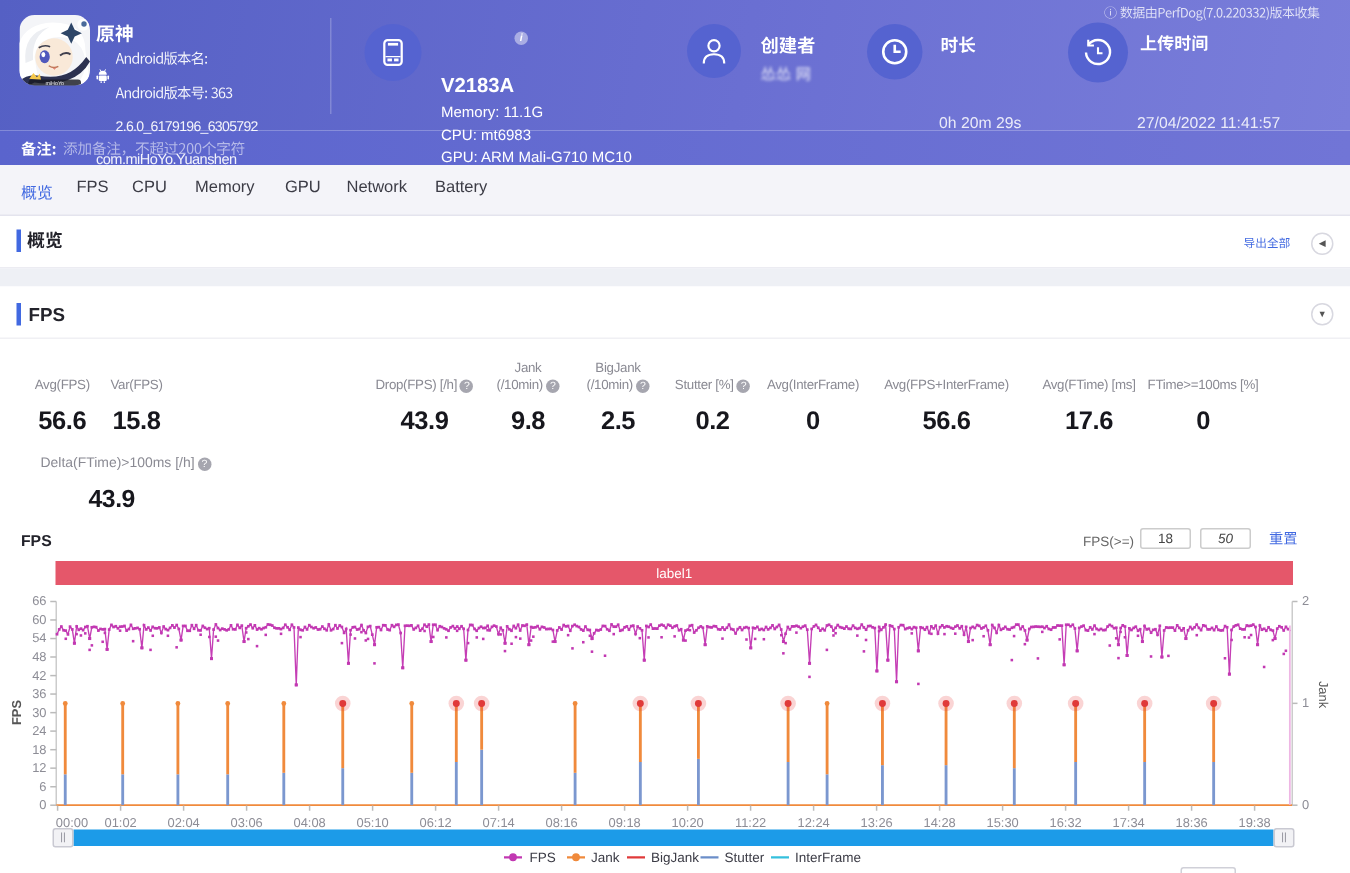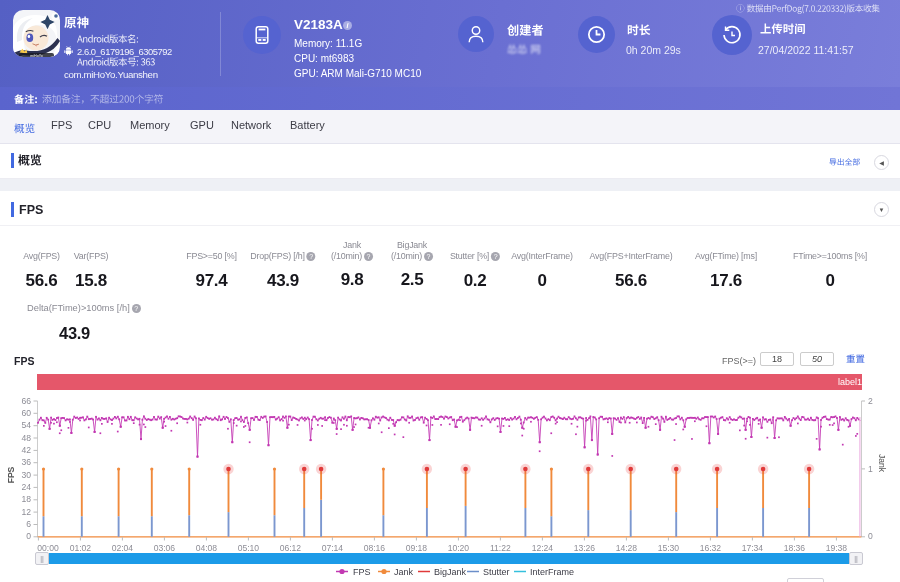--- a/index.html
+++ b/index.html
@@ -1,21 +1,21 @@
 <!DOCTYPE html>
 <html><head><meta charset="utf-8">
 <style>
 * {margin:0;padding:0;box-sizing:border-box;}
 html,body {width:900px;height:582px;overflow:hidden;font-family:"Liberation Sans",sans-serif;background:#fff;}
 .hdr {position:absolute;left:0;top:0;width:900px;height:87px;background:linear-gradient(100deg,#5560c4 0%,#6a6fd2 55%,#7a7eda 100%);}
 .notes {position:absolute;left:0;top:87px;width:900px;height:23px;background:linear-gradient(90deg,#5a64cd,#7175d6);color:#fff;font-size:10px;line-height:23px;padding-left:14px;}
 .tabs {position:absolute;left:0;top:110px;width:900px;height:34px;background:#f4f4f9;border-bottom:1px solid #e4e4ee;font-size:11px;color:#3c3c46;}
 .tabs span{position:absolute;top:9px;}
 .circle {position:absolute;border-radius:50%;background:#5563d0;}
-.ht {position:absolute;color:#fff;}
+.ht {position:absolute;color:#fff;margin-top:32px;}
 .sec {position:absolute;background:#fff;width:900px;}
 .bluebar {position:absolute;left:11px;width:3px;background:#4169e1;}
 .secttl {position:absolute;left:19px;font-weight:bold;font-size:12.5px;color:#23232b;}
 .cbtn {position:absolute;width:15px;height:15px;border:1px solid #d8d8e0;border-radius:50%;background:#fff;color:#555;font-size:6px;color:#555;text-align:center;line-height:14.5px;}
 .stat {position:absolute;top:0;transform:translateX(-50%);text-align:center;}
 .slab {font-size:8.9px;color:#8a8a93;line-height:10.5px;padding-top:11px;white-space:nowrap;letter-spacing:-0.2px;}
 .stat.two .slab{padding-top:0px;}
 .sval {font-size:17px;font-weight:bold;color:#17171d;margin-top:9px;letter-spacing:-0.3px;}
 .qm {display:inline-block;width:9px;height:9px;background:#a6a6af;border-radius:50%;color:#fff;font-size:7px;line-height:9px;text-align:center;margin-left:2px;vertical-align:0px;}
 .ipt {position:absolute;width:34px;height:14px;border:1px solid #ccc;border-radius:2px;font-size:9px;color:#444;text-align:center;line-height:13px;background:#fff;}
@@ -243,24 +243,20 @@
 <div style="position:absolute;left:0;top:225px;width:900px;height:1px;background:#f0f0f4;"></div>
 
 <div style="position:absolute;left:0;top:240px;width:900px;height:60px;">
     <div class="stat " style="left:41.5px">
       <div class="slab">Avg(FPS)</div>
       <div class="sval">56.6</div>
     </div>
     <div class="stat " style="left:91px">
       <div class="slab">Var(FPS)</div>
       <div class="sval">15.8</div>
-    </div>
-    <div class="stat " style="left:211.5px">
-      <div class="slab">FPS&gt;=50 [%]</div>
-      <div class="sval">97.4</div>
     </div>
     <div class="stat " style="left:283px">
       <div class="slab">Drop(FPS) [/h]<span class="qm">?</span></div>
       <div class="sval">43.9</div>
     </div>
     <div class="stat two" style="left:352px">
       <div class="slab">Jank<br>(/10min)<span class="qm">?</span></div>
       <div class="sval">9.8</div>
     </div>
     <div class="stat two" style="left:412px">
@@ -276,38 +272,38 @@
       <div class="sval">0</div>
     </div>
     <div class="stat " style="left:631px">
       <div class="slab">Avg(FPS+InterFrame)</div>
       <div class="sval">56.6</div>
     </div>
     <div class="stat " style="left:726px">
       <div class="slab">Avg(FTime) [ms]</div>
       <div class="sval">17.6</div>
     </div>
-    <div class="stat " style="left:830px">
+    <div class="stat " style="left:802px">
       <div class="slab">FTime&gt;=100ms [%]</div>
       <div class="sval">0</div>
     </div>
   </div>
 <div style="position:absolute;left:27px;top:303px;font-size:9.3px;color:#8a8a93;">Delta(FTime)&gt;100ms [/h]<span class="qm">?</span></div>
 <div style="position:absolute;left:59px;top:324px;font-size:16.5px;font-weight:bold;color:#17171d;letter-spacing:-0.3px;">43.9</div>
 
 <div style="position:absolute;left:14px;top:355px;font-size:10.5px;font-weight:bold;color:#23232b;">FPS</div>
 <div style="position:absolute;left:722px;top:356px;font-size:9px;color:#666;text-align:center;">FPS(&gt;=)</div>
 <div class="ipt" style="left:760px;top:352px;">18</div>
 <div class="ipt" style="left:800px;top:352px;font-style:italic;">50</div>
 <svg width="21" height="12" viewBox="0 0 21 12" style="position:absolute;left:846px;top:354.3px;" fill="#4169e1">
     <path transform="translate(0.00,8.36) scale(0.00950,-0.00950)" d="M159 540V229H459V160H127V100H459V13H52V-48H949V13H534V100H886V160H534V229H848V540H534V601H944V663H534V740C651 749 761 761 847 776L807 834C649 806 366 787 133 781C140 766 148 739 149 722C247 724 354 728 459 734V663H58V601H459V540ZM232 360H459V284H232ZM534 360H772V284H534ZM232 486H459V411H232ZM534 486H772V411H534Z"></path>
     <path transform="translate(9.50,8.36) scale(0.00950,-0.00950)" d="M651 748H820V658H651ZM417 748H582V658H417ZM189 748H348V658H189ZM190 427V6H57V-50H945V6H808V427H495L509 486H922V545H520L531 603H895V802H117V603H454L446 545H68V486H436L424 427ZM262 6V68H734V6ZM262 275H734V217H262ZM262 320V376H734V320ZM262 172H734V113H262Z"></path>
   </svg>
 
-<div style="position:absolute;left:37px;top:374px;width:825px;height:16px;background:#e5576a;color:#fff;font-size:9px;text-align:right;line-height:16px;">label1</div>
+<div style="position:absolute;left:37px;top:374px;width:825px;height:16px;background:#e5576a;color:#fff;font-size:9px;text-align:center;line-height:16px;">label1</div>
 
 <svg width="900" height="582" viewBox="0 0 900 582" style="position:absolute;left:0;top:0">
 <style>.ax{font:8.6px "Liberation Sans",sans-serif;fill:#8d8d96;}</style>
 <line x1="37.5" y1="401" x2="37.5" y2="537" stroke="#ccc" stroke-width="1"></line>
 <line x1="861.5" y1="401" x2="861.5" y2="537" stroke="#ccc" stroke-width="1"></line>
 <line x1="37.5" y1="536.8" x2="861.5" y2="536.8" stroke="#f08a3c" stroke-width="1.2"></line>
 <text x="31" y="539.4" text-anchor="end" class="ax">0</text>
     <line x1="33.5" y1="536.8" x2="37.5" y2="536.8" stroke="#bbb" stroke-width="1"></line>
     <text x="31" y="527.1" text-anchor="end" class="ax">6</text>
     <line x1="33.5" y1="524.5" x2="37.5" y2="524.5" stroke="#bbb" stroke-width="1"></line>

